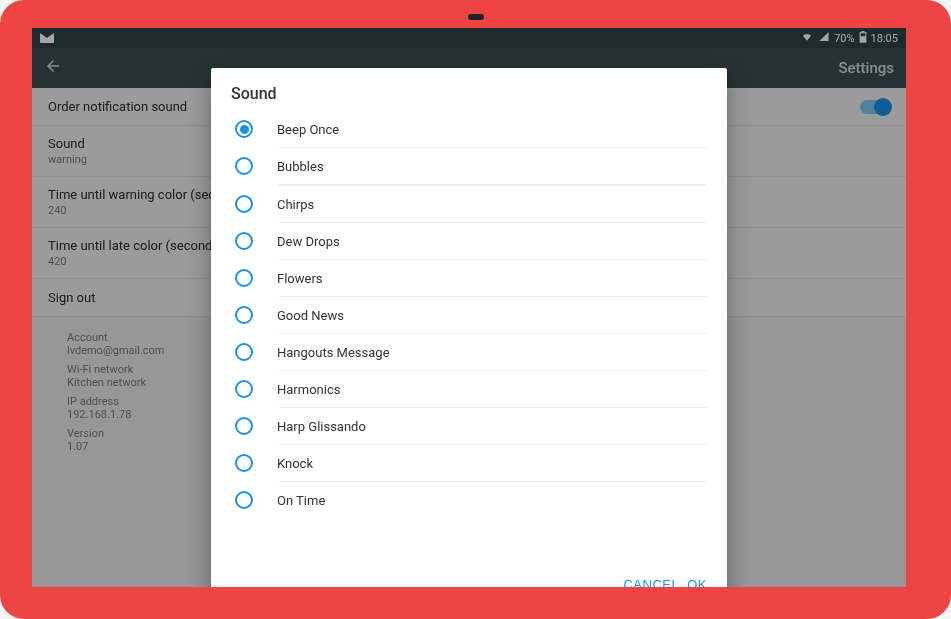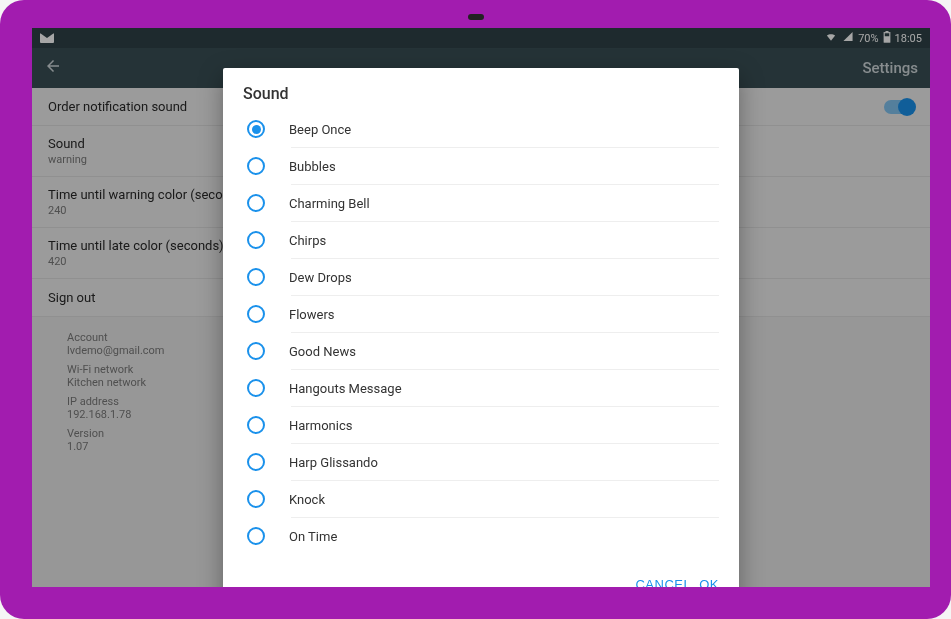--- a/index.html
+++ b/index.html
@@ -6,23 +6,23 @@
     body {
       font-family: Roboto, -apple-system, BlinkMacSystemFont, "Segoe UI", Arial, sans-serif;
       background: #f5f5f5;
       width: 951px;
       height: 619px;
       overflow: hidden;
     }
     .tablet-frame {
       width: 951px;
       height: 619px;
-      background: #a21caf;
+      background: #ef4444;
       border-radius: 24px;
-      padding: 28px 21px 32px 32px;
+      padding: 28px 45px 32px 32px;
       position: relative;
     }
     .camera {
       position: absolute;
       top: 14px;
       left: 50%;
       transform: translateX(-50%);
       width: 16px;
       height: 6px;
       background: #222;
@@ -232,24 +232,20 @@
           <div class="radio-list-item">
             <span class="radio-circle checked"></span>
             <span class="radio-label">Beep Once</span>
           </div>
           <div class="radio-sep"></div>
           <div class="radio-list-item">
             <span class="radio-circle"></span>
             <span class="radio-label">Bubbles</span>
           </div>
           <div class="radio-sep"></div>
-          <div class="radio-list-item">
-            <span class="radio-circle"></span>
-            <span class="radio-label">Charming Bell</span>
-          </div>
           <div class="radio-sep"></div>
           <div class="radio-list-item">
             <span class="radio-circle"></span>
             <span class="radio-label">Chirps</span>
           </div>
           <div class="radio-sep"></div>
           <div class="radio-list-item">
             <span class="radio-circle"></span>
             <span class="radio-label">Dew Drops</span>
           </div>

